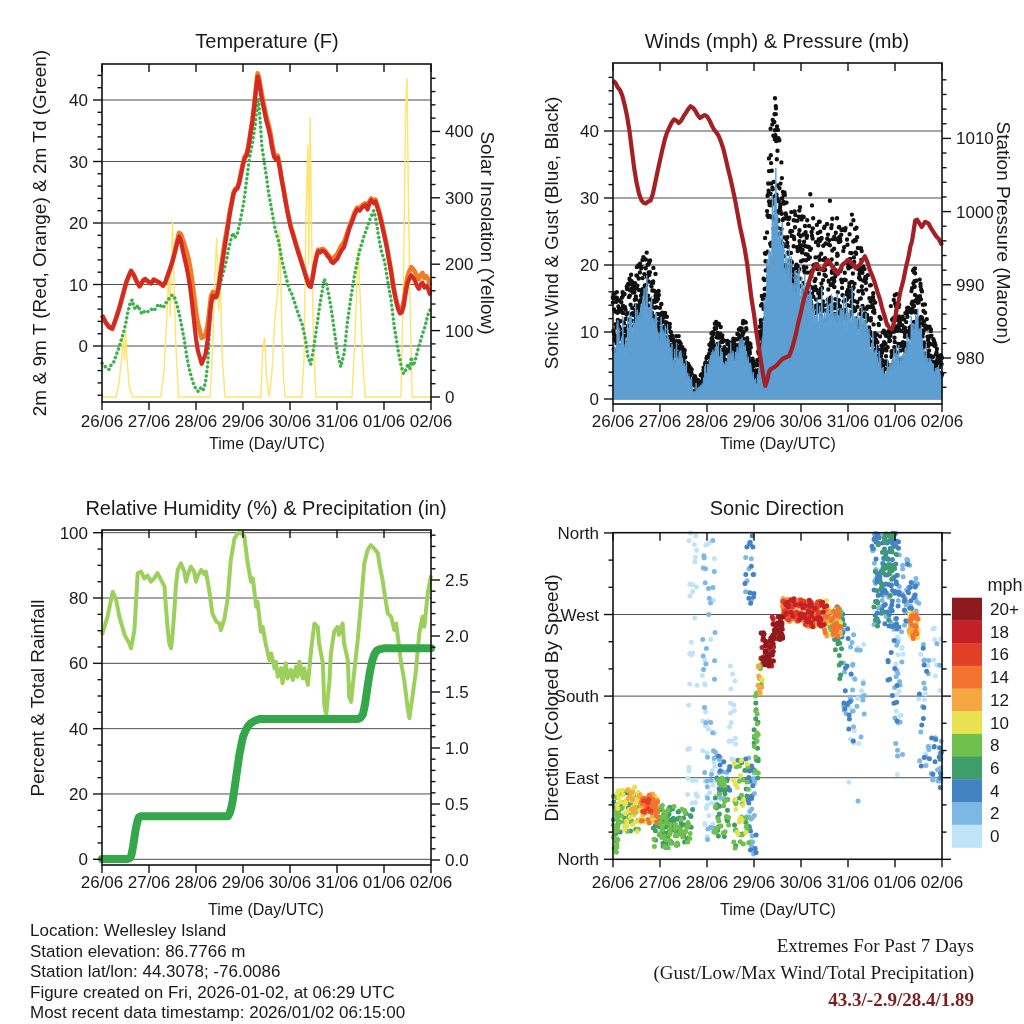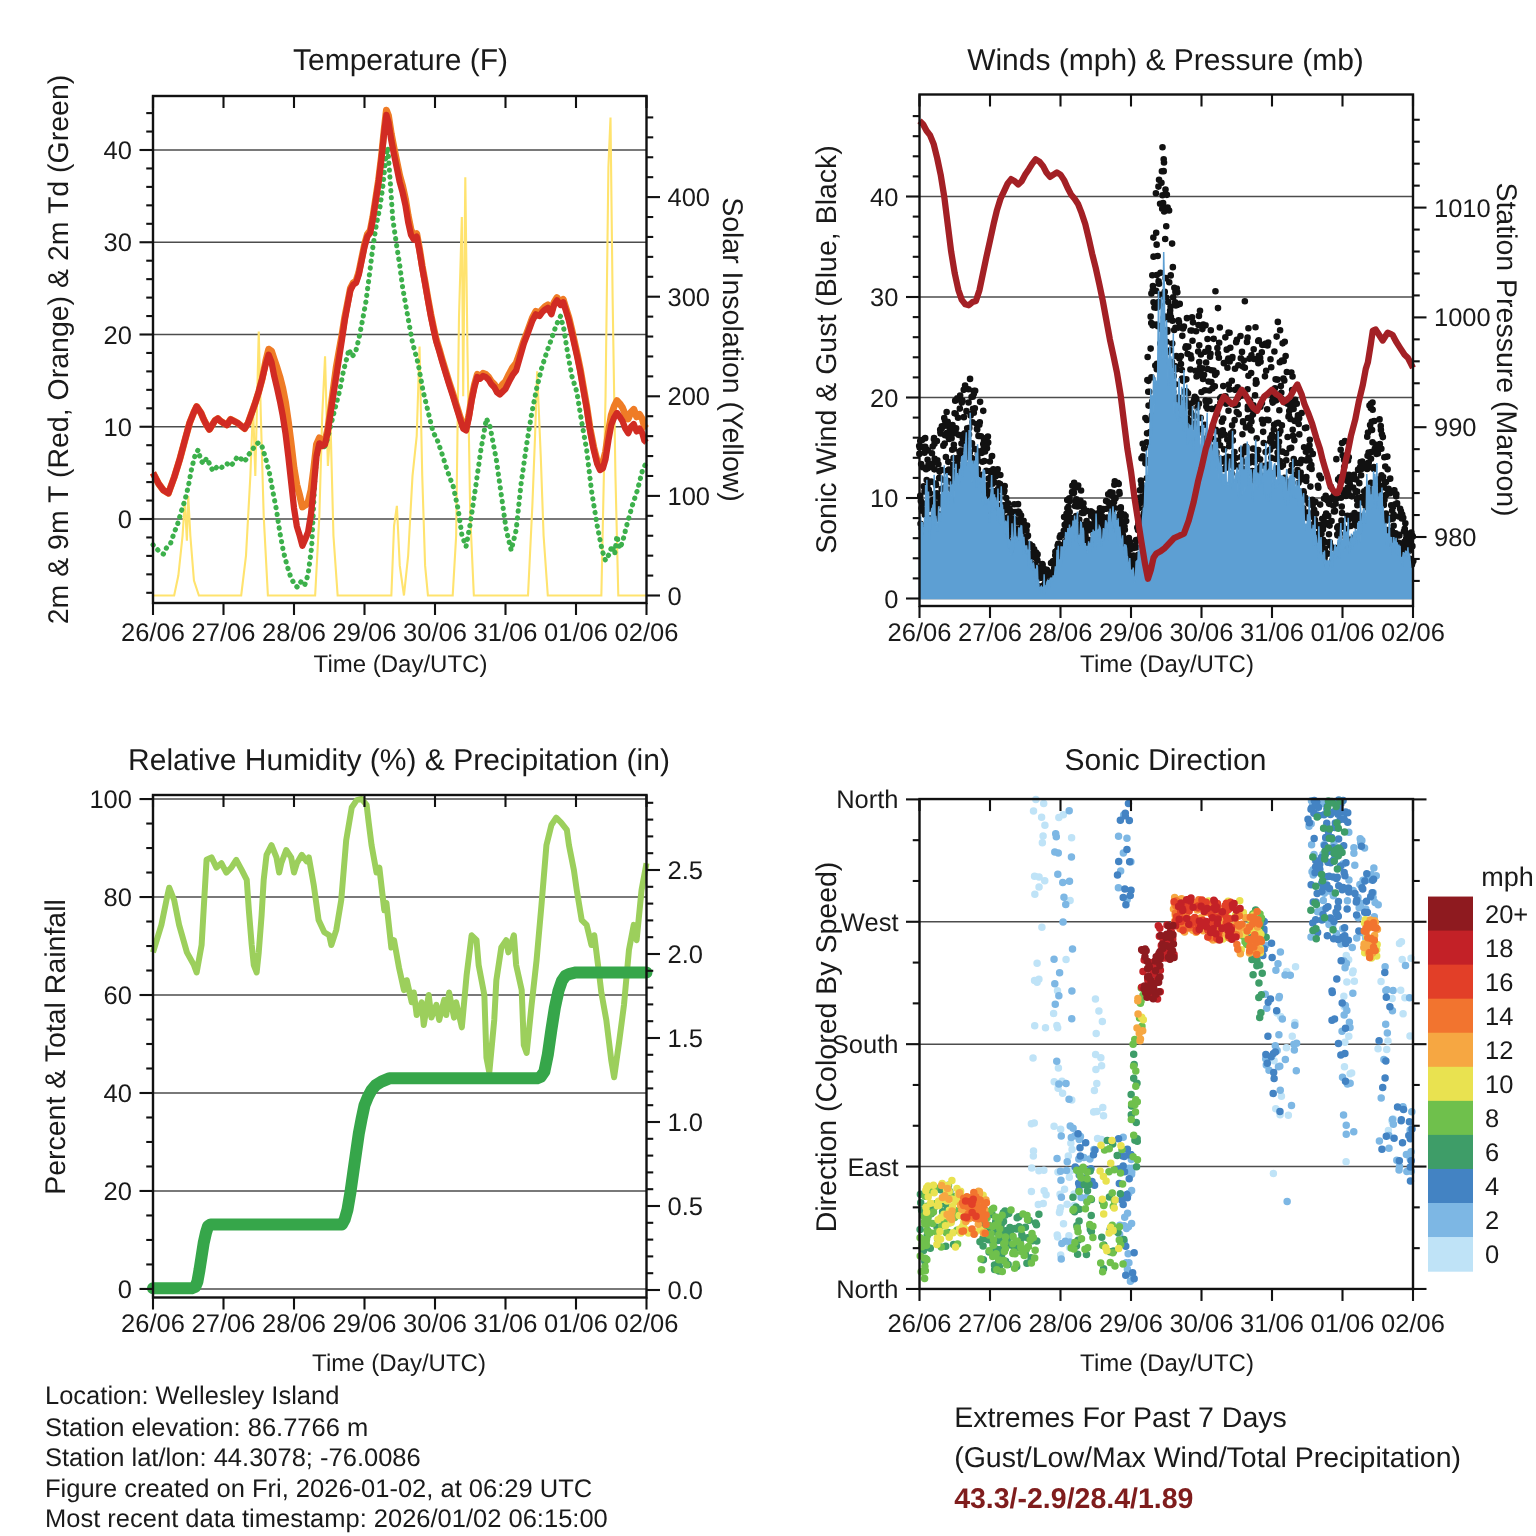--- a/index.html
+++ b/index.html
@@ -7,21 +7,21 @@
         font-family:"Liberation Sans","DejaVu Sans",sans-serif;color:#1a1a1a;}
   .abs{position:absolute;white-space:nowrap;}
   .ctr{transform:translate(-50%,-50%);}
   .rotL{transform:translate(-50%,-50%) rotate(-90deg);}
   .rotR{transform:translate(-50%,-50%) rotate(90deg);}
   .chart-title{font-size:20px;}
   .axis-label{font-size:19px;}
   .x-label{font-size:16px;}
   .legend-title{font-size:18px;}
   .footer-block{font-size:17px;line-height:20.5px;}
-  .extremes-block{font-size:19px;line-height:27px;text-align:left;}
+  .extremes-block{font-size:19px;line-height:27px;text-align:right;font-family:Liberation Serif, serif;}
   .extremes-values{font-weight:bold;}
   svg{position:absolute;left:0;top:0;}
 </style>
 </head>
 <body>
 
 <div class="page">
 
   <svg id="plots" width="1024" height="1024" viewBox="0 0 1024 1024">
     <g id="g-temp">

